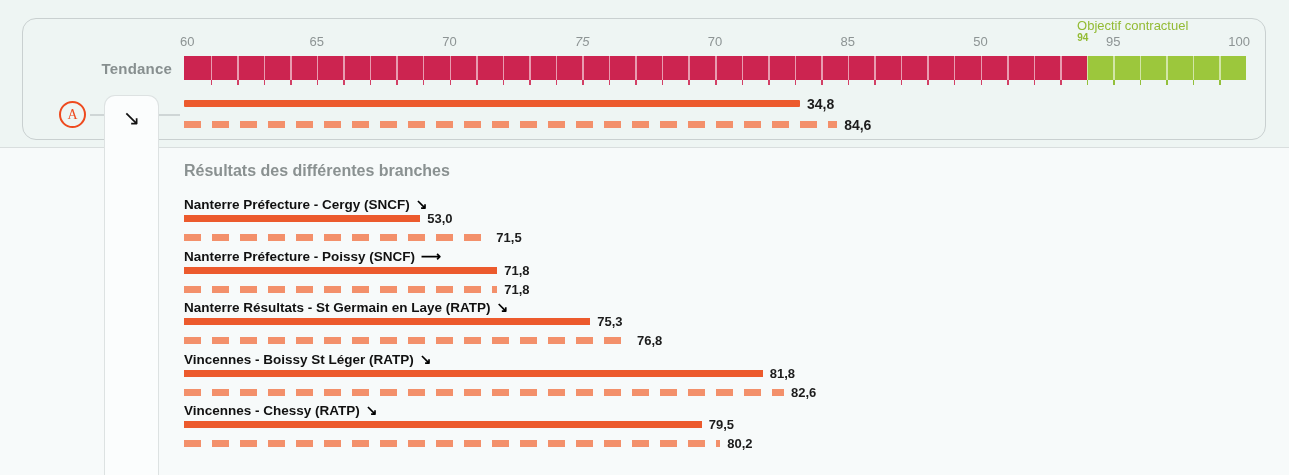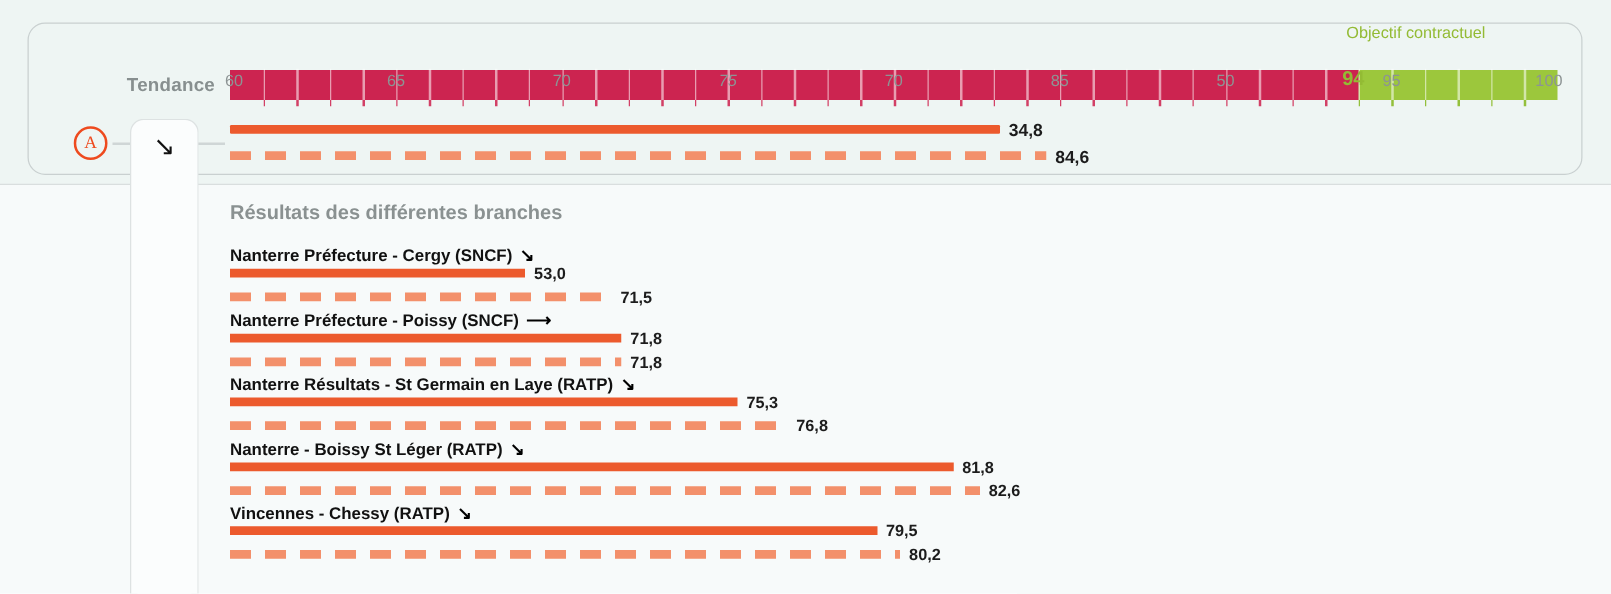--- a/index.html
+++ b/index.html
@@ -127,26 +127,25 @@
   }
   .scale-tick.below.green { background: #93c03b; }
 
   .tick-label {
     position: absolute;
     top: 34px;
     font-size: 13px;
     color: #8d9494;
     transform: translateX(-50%);
     white-space: nowrap;
-    margin-top: 23px;
   }
   .tick-label.goal {
     color: #93bb34;
     font-weight: bold;
-    font-size: 16px;
+    font-size: 10px;
     top: 32px;
   }
   #goal-caption {
     position: absolute;
     top: 18px;
     font-size: 13px;
     color: #93bb34;
     transform: translateX(-50%);
     white-space: nowrap;
   }
@@ -350,21 +349,21 @@
     <div class="branch-name" style="top: 247.5px;"><span>Nanterre Préfecture  - Poissy (SNCF)</span><span class="branch-arrow">⟶</span></div>
     <div class="branch-solid" style="top: 266.5px; width: 313.29px;"></div>
     <div class="branch-value" style="left: 504.29px; top: 262.5px;">71,8</div>
     <div class="branch-dashed" style="top: 285.5px; width: 313.29px;"></div>
     <div class="branch-value" style="left: 504.29px; top: 281.5px;">71,8</div>
     <div class="branch-name" style="top: 299px;"><span>Nanterre Résultats - St Germain en Laye (RATP)</span><span class="branch-arrow">↘</span></div>
     <div class="branch-solid" style="top: 318px; width: 406.215px;"></div>
     <div class="branch-value" style="left: 597.215px; top: 314px;">75,3</div>
     <div class="branch-dashed" style="top: 337px; width: 446.04px;"></div>
     <div class="branch-value" style="left: 637.04px; top: 333px;">76,8</div>
-    <div class="branch-name" style="top: 350.5px;"><span>Nanterre - Boissy St Léger (RATP)</span><span class="branch-arrow">↘</span></div>
+    <div class="branch-name" style="top: 350.5px;"><span>Vincennes - Boissy St Léger (RATP)</span><span class="branch-arrow">↘</span></div>
     <div class="branch-solid" style="top: 369.5px; width: 578.79px;"></div>
     <div class="branch-value" style="left: 769.79px; top: 365.5px;">81,8</div>
     <div class="branch-dashed" style="top: 388.5px; width: 600.03px;"></div>
     <div class="branch-value" style="left: 791.03px; top: 384.5px;">82,6</div>
     <div class="branch-name" style="top: 402px;"><span>Vincennes - Chessy (RATP)</span><span class="branch-arrow">↘</span></div>
     <div class="branch-solid" style="top: 421px; width: 517.725px;"></div>
     <div class="branch-value" style="left: 708.725px; top: 417px;">79,5</div>
     <div class="branch-dashed" style="top: 440px; width: 536.31px;"></div>
     <div class="branch-value" style="left: 727.31px; top: 436px;">80,2</div>
   </div>

